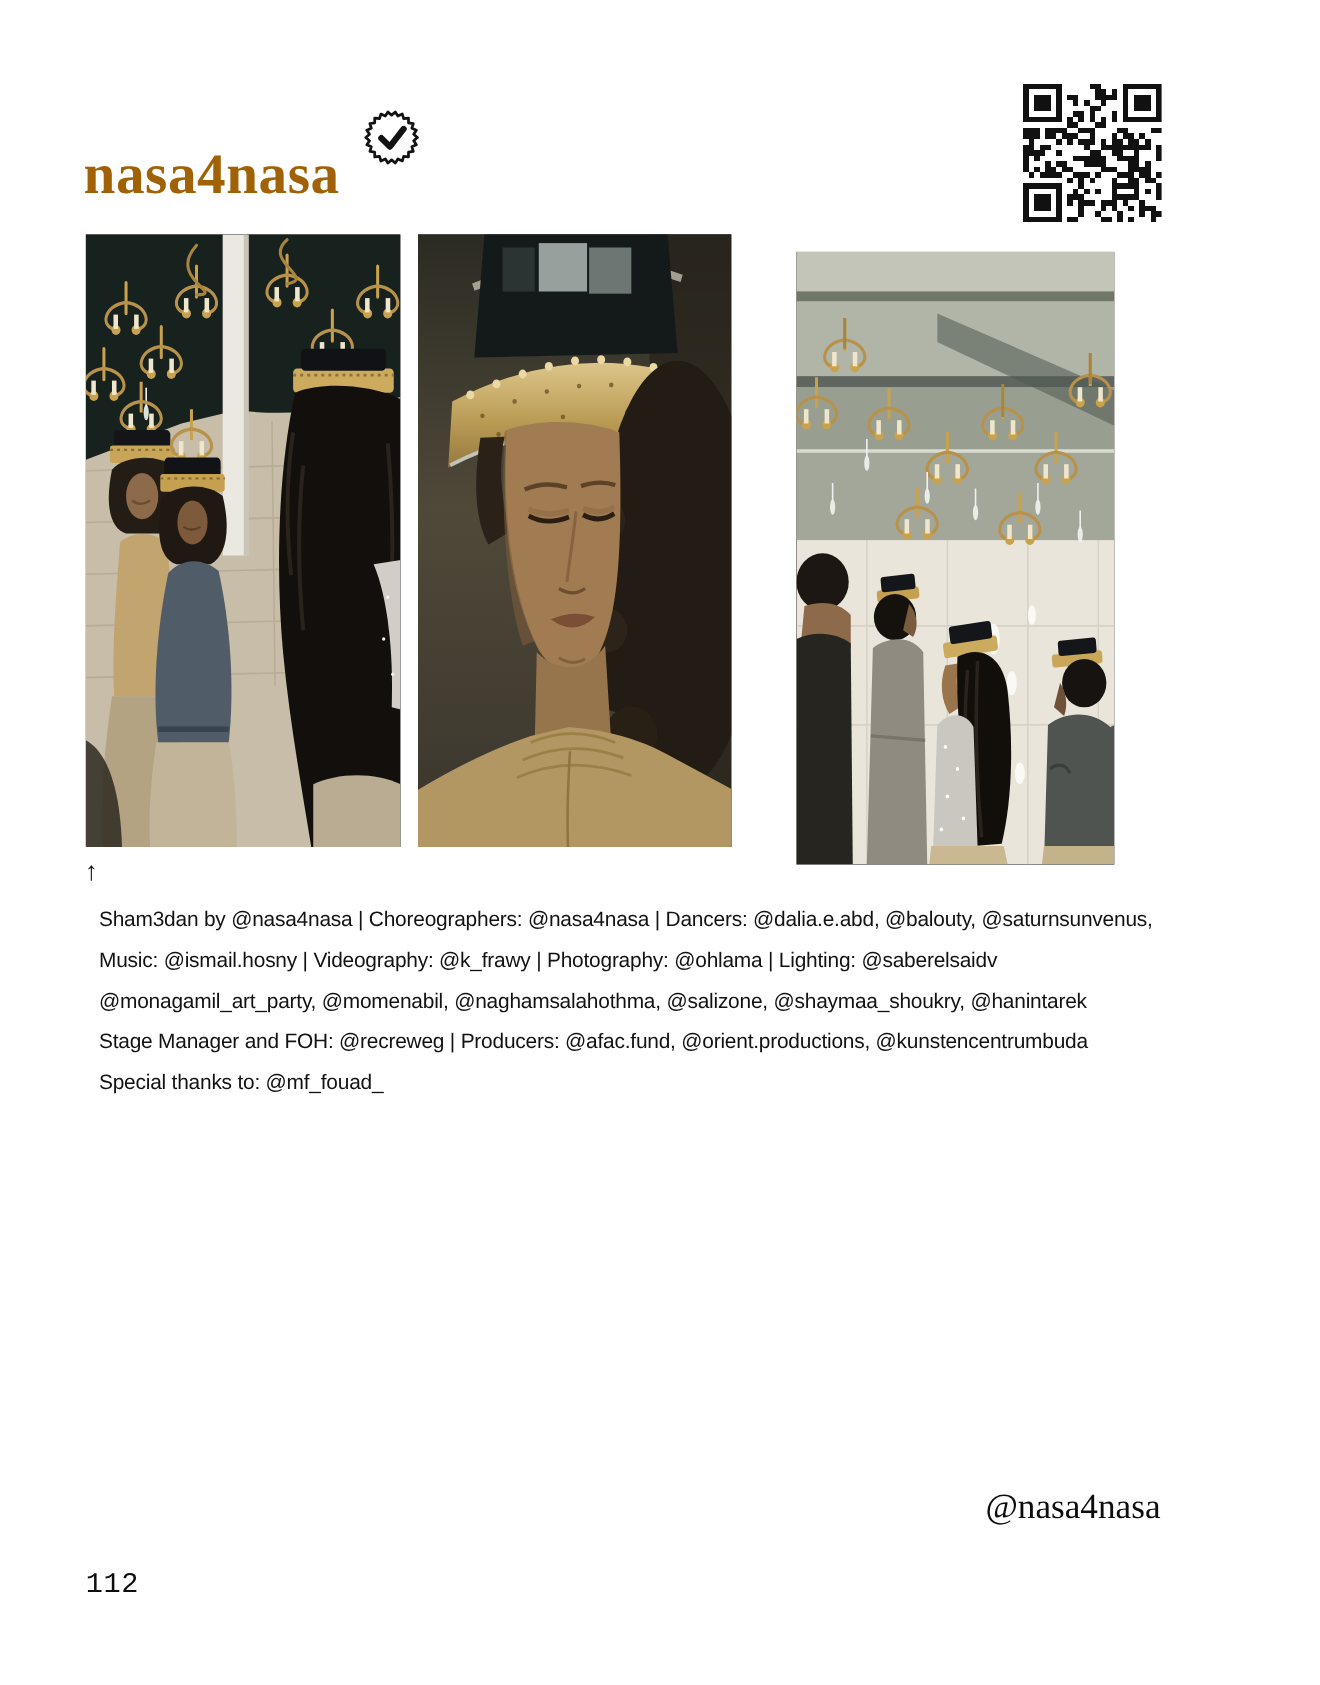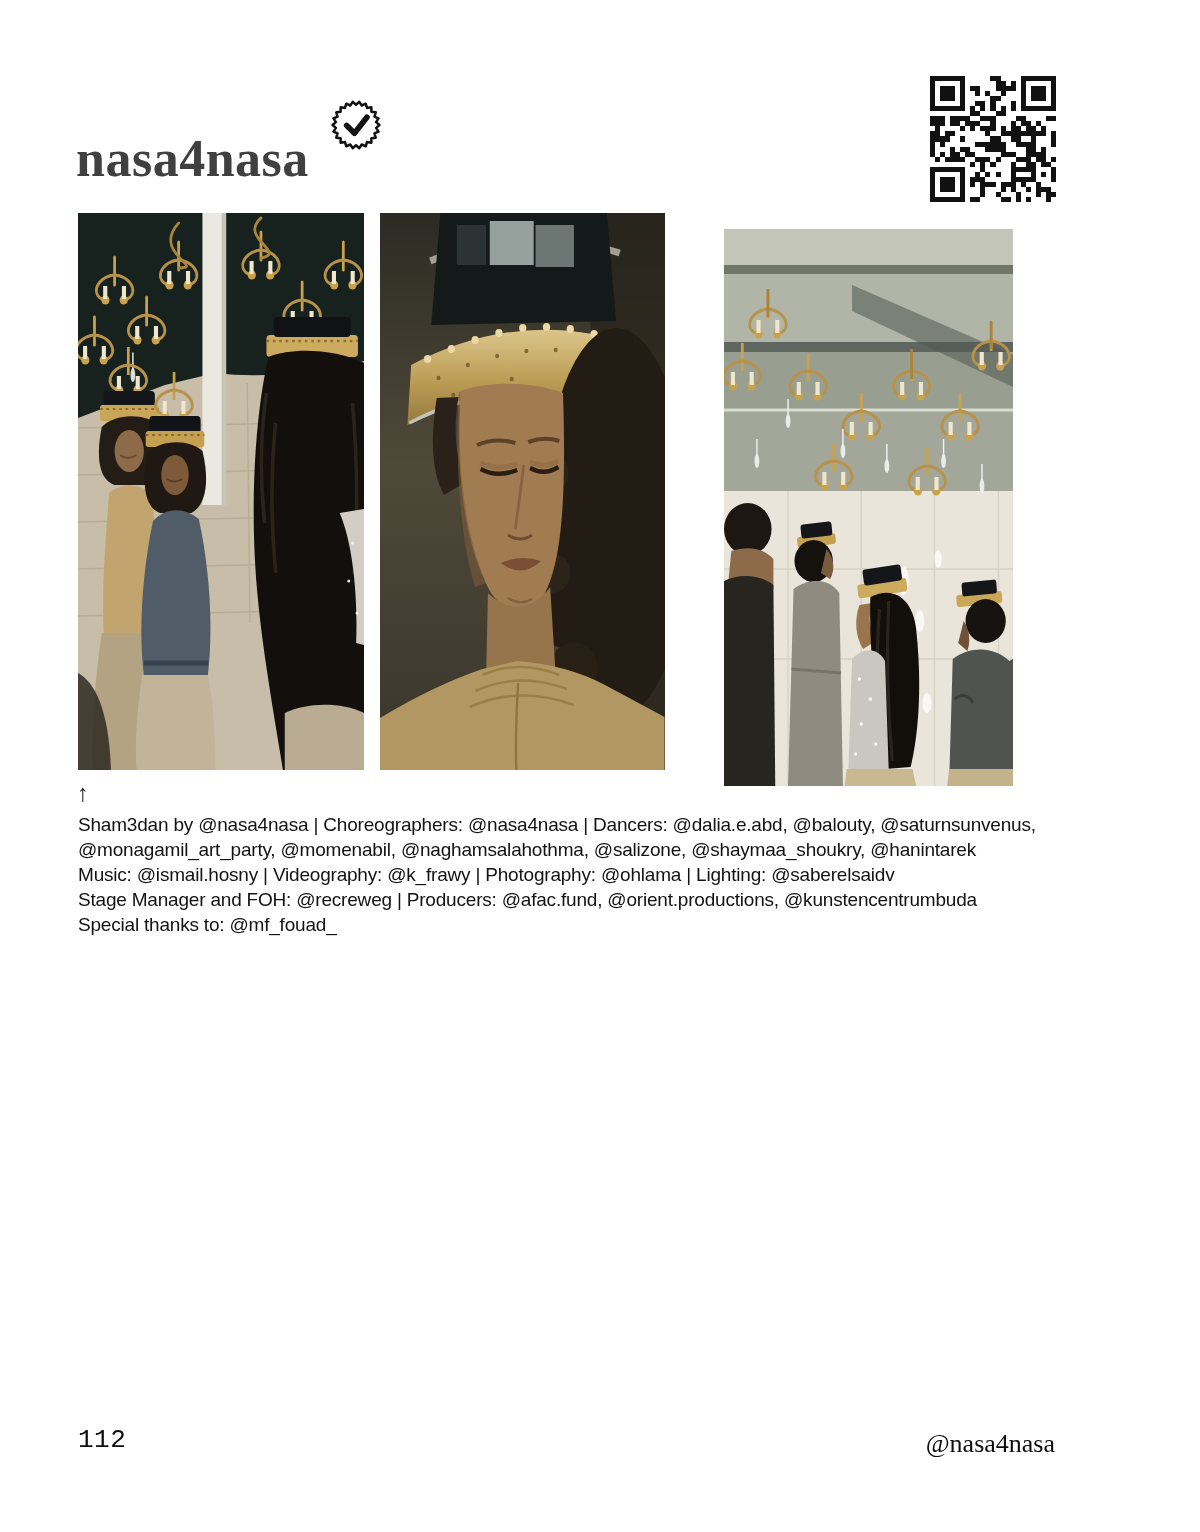--- a/index.html
+++ b/index.html
@@ -3,44 +3,44 @@
 <meta charset="utf-8">
 <style>
   html,body{margin:0;padding:0;}
   body{
     width:1200px;height:1532px;position:relative;background:#ffffff;
     font-family:"Liberation Sans", sans-serif;color:#151515;overflow:hidden;
   }
   .header-title{
     position:absolute;left:76px;top:98px;
     font-family:"Liberation Serif","DejaVu Serif",serif;
-    font-size:52px;line-height:1;letter-spacing:.5px;color:#404040;
+    font-size:52px;line-height:1;letter-spacing:.5px;color:#a16207;
   }
   .verified-badge{position:absolute;left:331px;top:100px;width:50px;height:50px;}
   .qr-wrap{position:absolute;left:930px;top:76px;width:126px;height:126px;}
   .gallery{position:absolute;left:78px;top:213px;width:975px;height:557px;display:flex;}
   .photo{height:557px;position:relative;overflow:hidden;background:#222;}
   .photo svg{display:block;width:100%;height:100%;}
   .photo-1{width:313px;margin-right:16px;}
   .photo-2{width:311px;margin-right:19px;}
   .photo-3{width:316px;}
   .up-arrow{position:absolute;left:77px;top:781px;font-size:24px;line-height:1;color:#111;}
   .credits{position:absolute;left:78px;top:812px;width:1060px;}
   .credits p{
-    margin:0;font-size:19px;line-height:25.1px;letter-spacing:-.2px;
+    margin:12px;font-size:19px;line-height:25.1px;letter-spacing:-.2px;
     white-space:nowrap;color:#121212;
   }
   .page-number{
     position:absolute;left:78px;top:1427px;font-size:26px;line-height:1;
     letter-spacing:.5px;color:#0d0d0d;font-family:Liberation Mono, monospace;
   }
   .footer-handle{
-    position:absolute;right:145px;top:1431px;
+    position:absolute;right:145px;top:1353px;
     font-family:"Liberation Serif","DejaVu Serif",serif;
-    font-size:26px;line-height:1;color:#0d0d0d;
+    font-size:32px;line-height:1;color:#0d0d0d;
   }
   .defs-holder{position:absolute;width:0;height:0;overflow:hidden;}
 </style>
 </head>
 <body>
 
 <svg class="defs-holder" aria-hidden="true">
   <defs>
     <g id="cand">
       <path d="M0 2 v-28" stroke="#caa24c" stroke-width="3" fill="none"></path>
@@ -534,20 +534,20 @@
         <path d="M252 470 C 260 464 268 466 272 474" stroke="#3a3f3c" stroke-width="3" fill="none"></path>
         <path d="M246 540 L 316 540 L 316 557 L 244 557 Z" fill="#c3b28a"></path>
       </g>
     </svg>
   </figure>
 </div>
 
 <div class="up-arrow">↑</div>
 <div class="credits">
   <p>Sham3dan by @nasa4nasa | Choreographers: @nasa4nasa | Dancers: @dalia.e.abd, @balouty, @saturnsunvenus,</p>
+  <p>Music: @ismail.hosny | Videography: @k_frawy | Photography: @ohlama | Lighting: @saberelsaidv</p>
   <p>@monagamil_art_party, @momenabil, @naghamsalahothma, @salizone, @shaymaa_shoukry, @hanintarek</p>
-  <p>Music: @ismail.hosny | Videography: @k_frawy | Photography: @ohlama | Lighting: @saberelsaidv</p>
   <p>Stage Manager and FOH: @recreweg | Producers: @afac.fund, @orient.productions, @kunstencentrumbuda</p>
   <p>Special thanks to: @mf_fouad_</p>
 </div>
 
 <div class="page-number">112</div>
 <div class="footer-handle">@nasa4nasa</div>
 
 </body></html>

